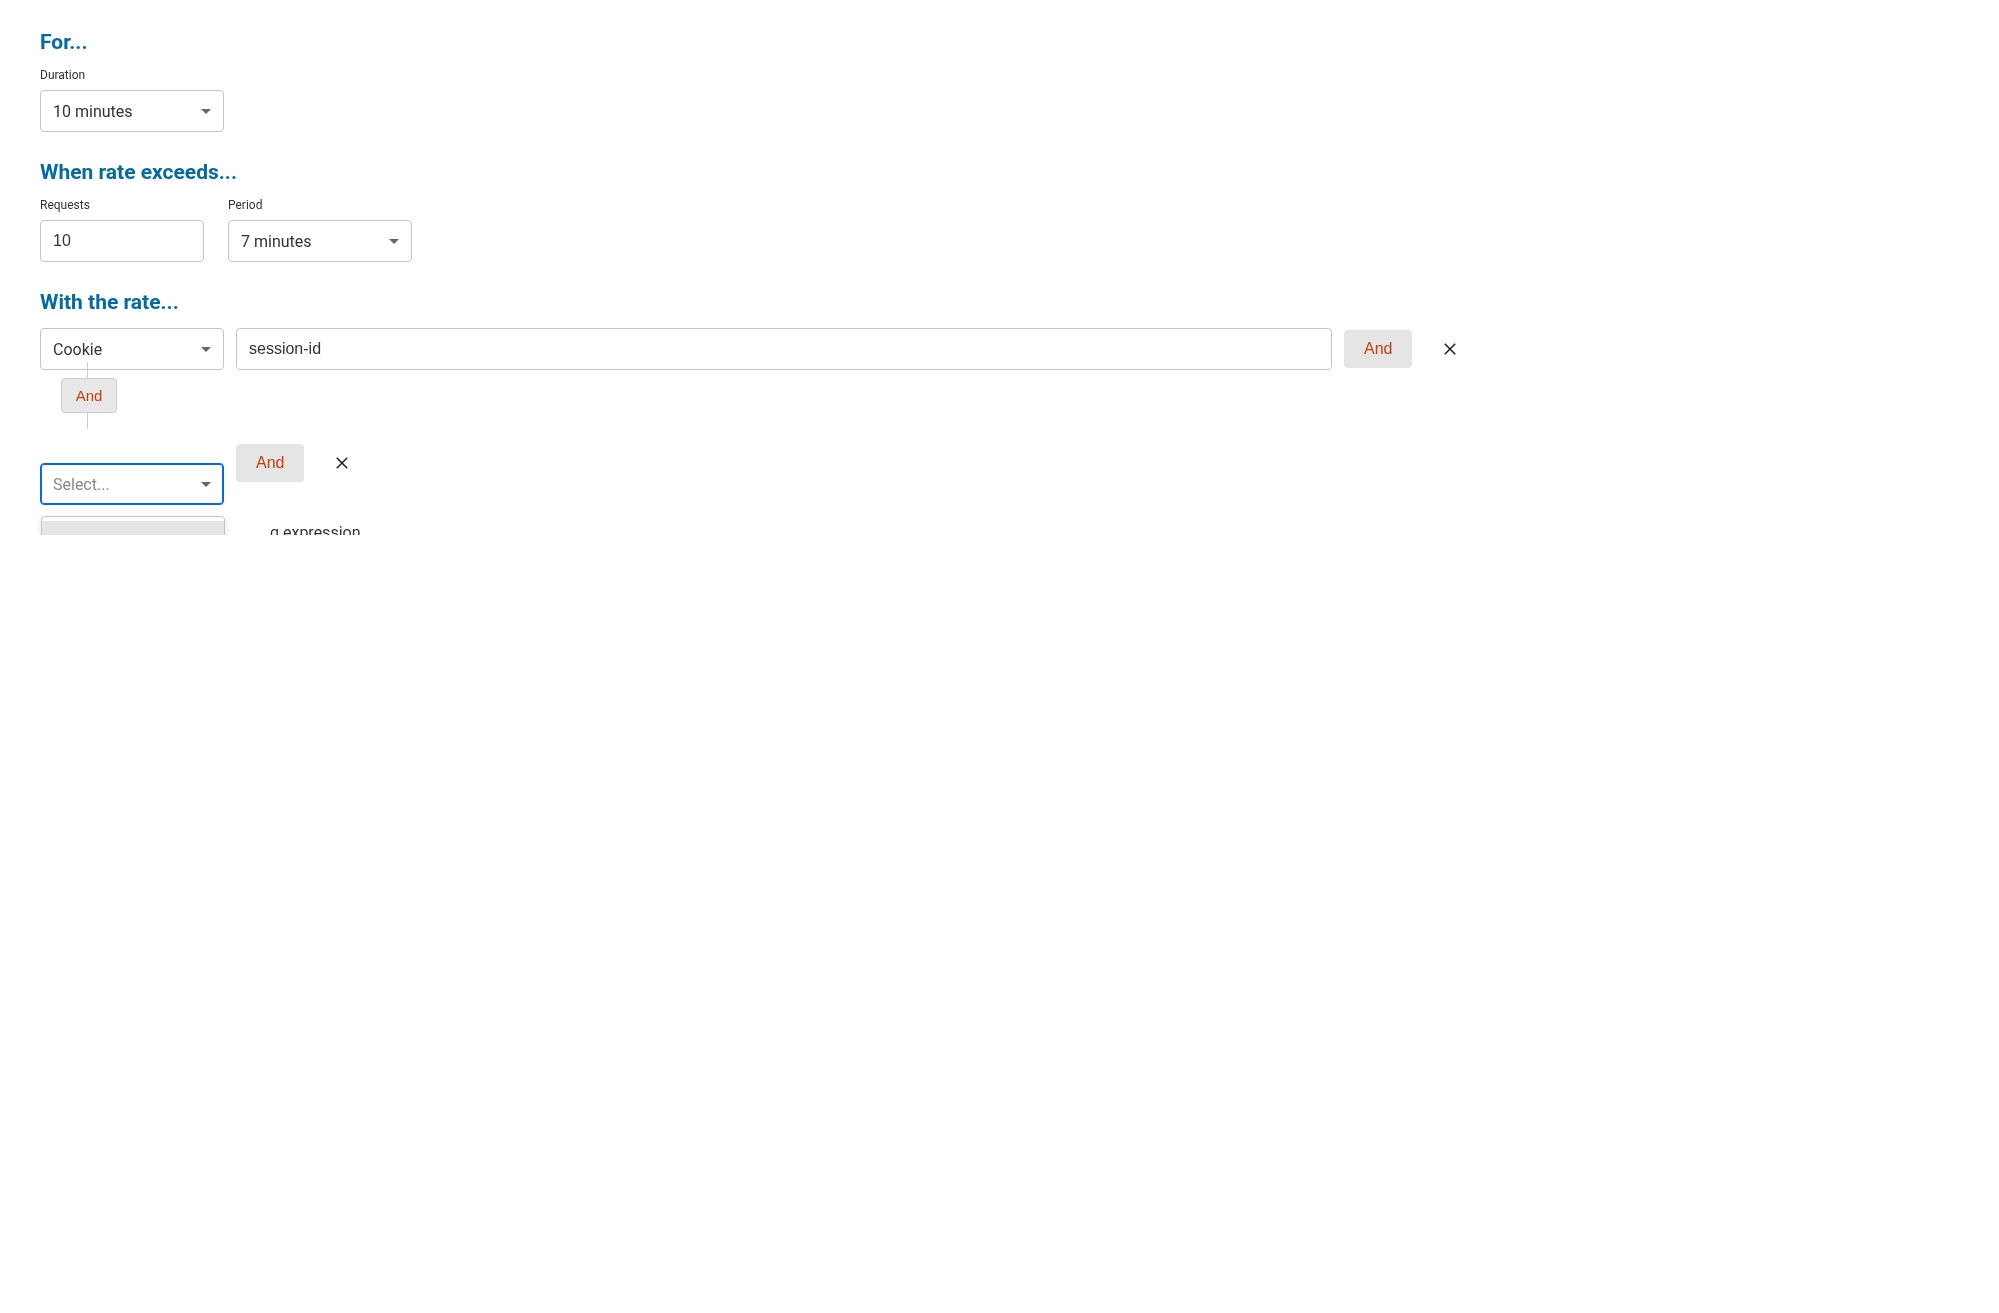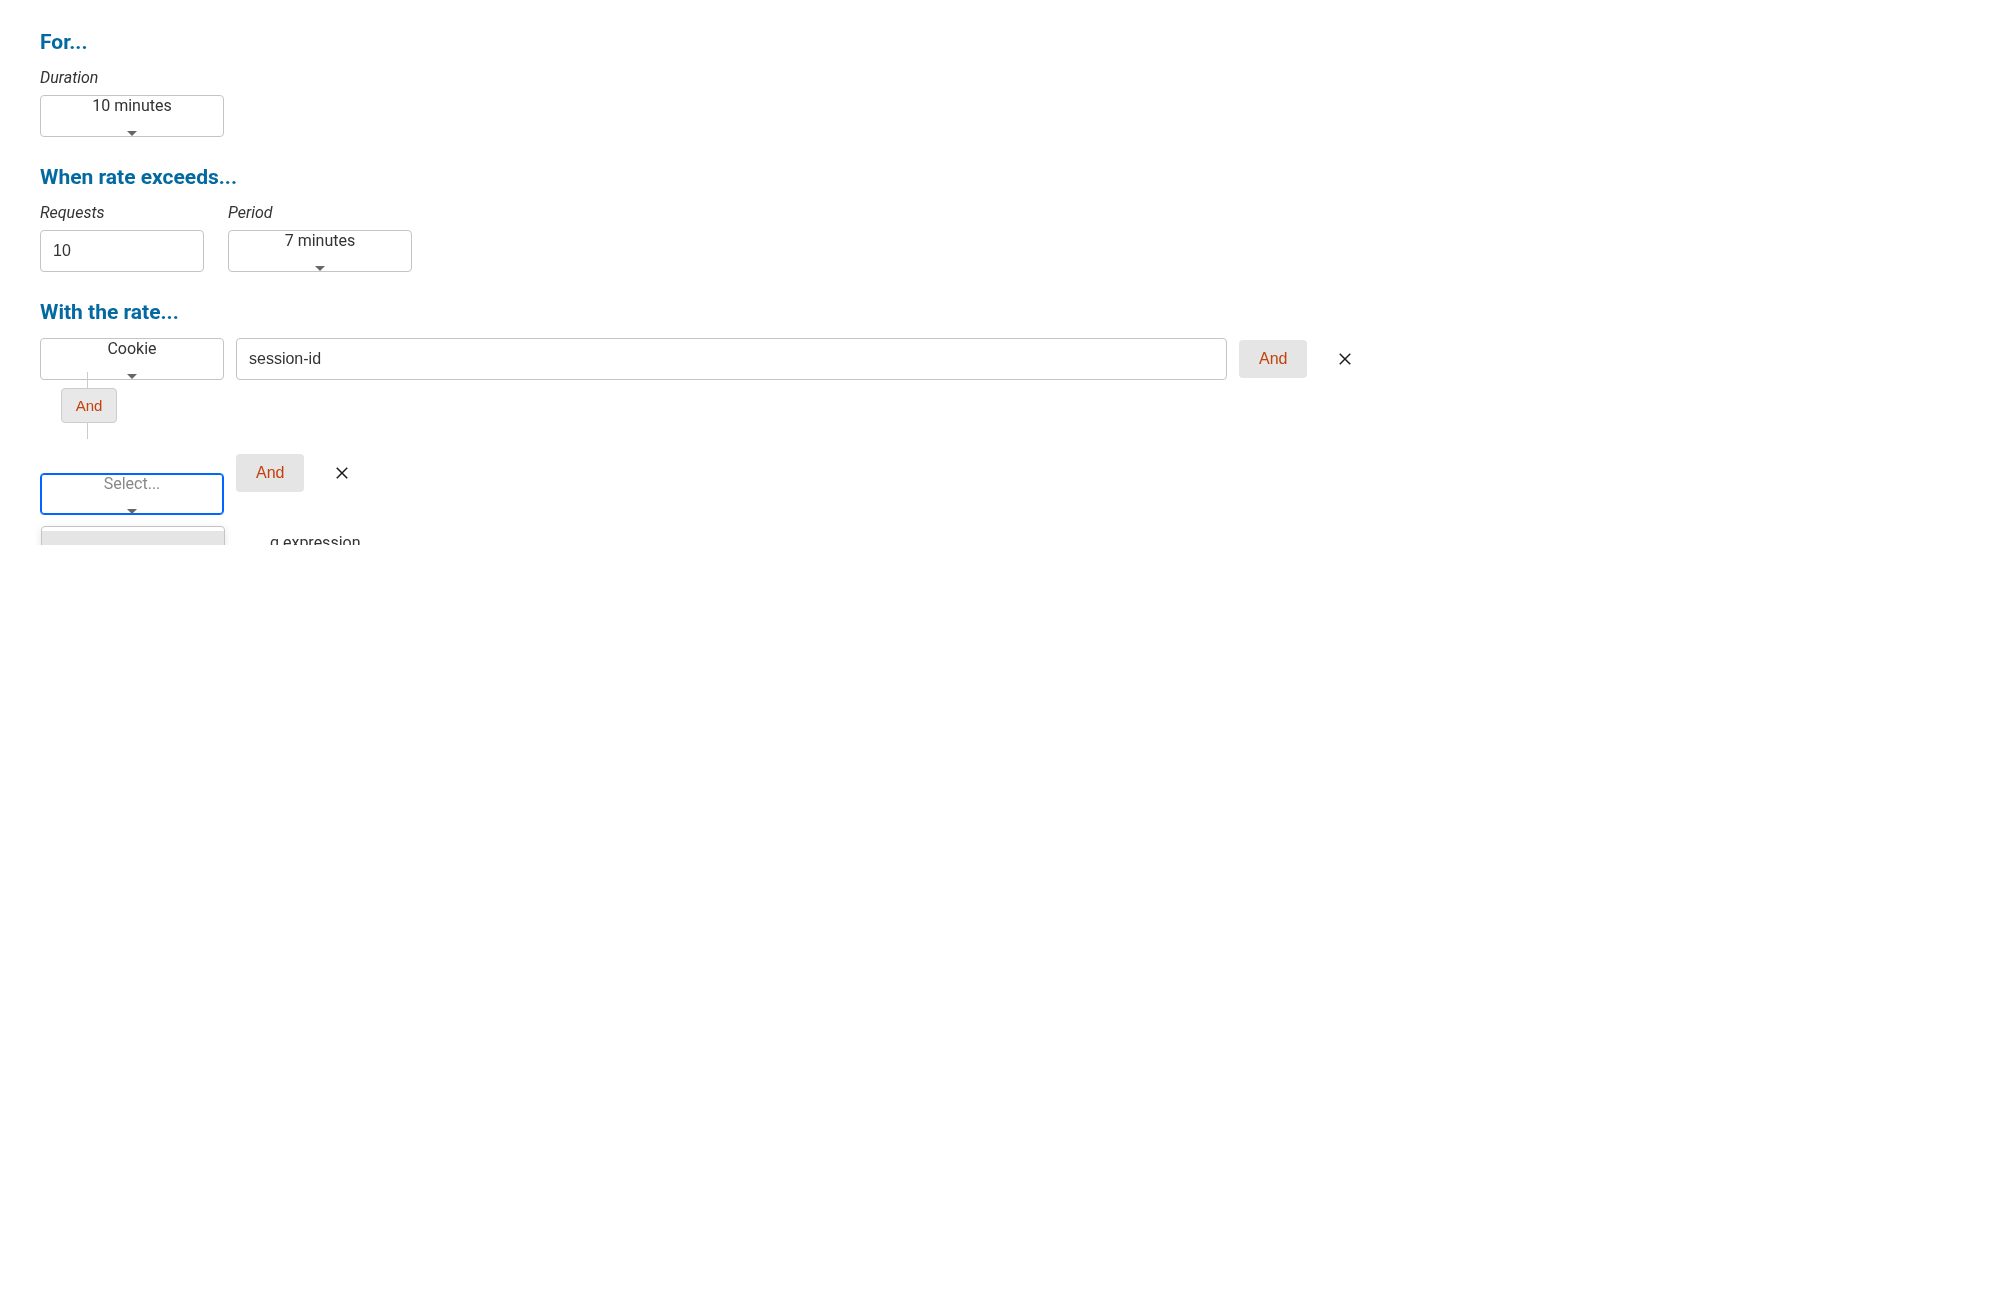--- a/index.html
+++ b/index.html
@@ -14,25 +14,24 @@
       color: #1a1a1a;
       font-size: 16px;
     }
     .section-title {
       font-weight: 700;
       font-size: 21px;
       margin-bottom: 14px;
       color: #0369a1;
     }
     .field-label {
-      font-size: 16px;
+      font-size: 12px;
       color: #333;
       margin-bottom: 8px;
       display: block;
-      font-style: italic;
     }
     .row {
       display: flex;
       gap: 24px;
       align-items: flex-start;
       margin-bottom: 28px;
     }
     .field-group {
       display: flex;
       flex-direction: column;
@@ -46,21 +45,20 @@
       color: #333;
       padding: 0 12px;
       display: flex;
       align-items: center;
       position: relative;
     }
     .select-box {
       width: 184px;
       justify-content: space-between;
       cursor: pointer;
-      flex-direction: column;
     }
     .select-box.focused {
       border: 1px solid #0066ff;
       box-shadow: 0 0 0 1px #0066ff inset;
     }
     .select-box.placeholder {
       color: #888;
     }
     .caret {
       width: 0;
@@ -78,21 +76,21 @@
       width: 100%;
       height: 100%;
       font-size: 16px;
       background: transparent;
       color: #333;
     }
     .text-input.small {
       width: 164px;
     }
     .text-input.wide {
-      width: 991px;
+      width: 1096px;
     }
     .select-box.period {
       width: 184px;
     }
     .criteria-row {
       display: flex;
       gap: 12px;
       align-items: center;
       margin-bottom: 0;
     }

